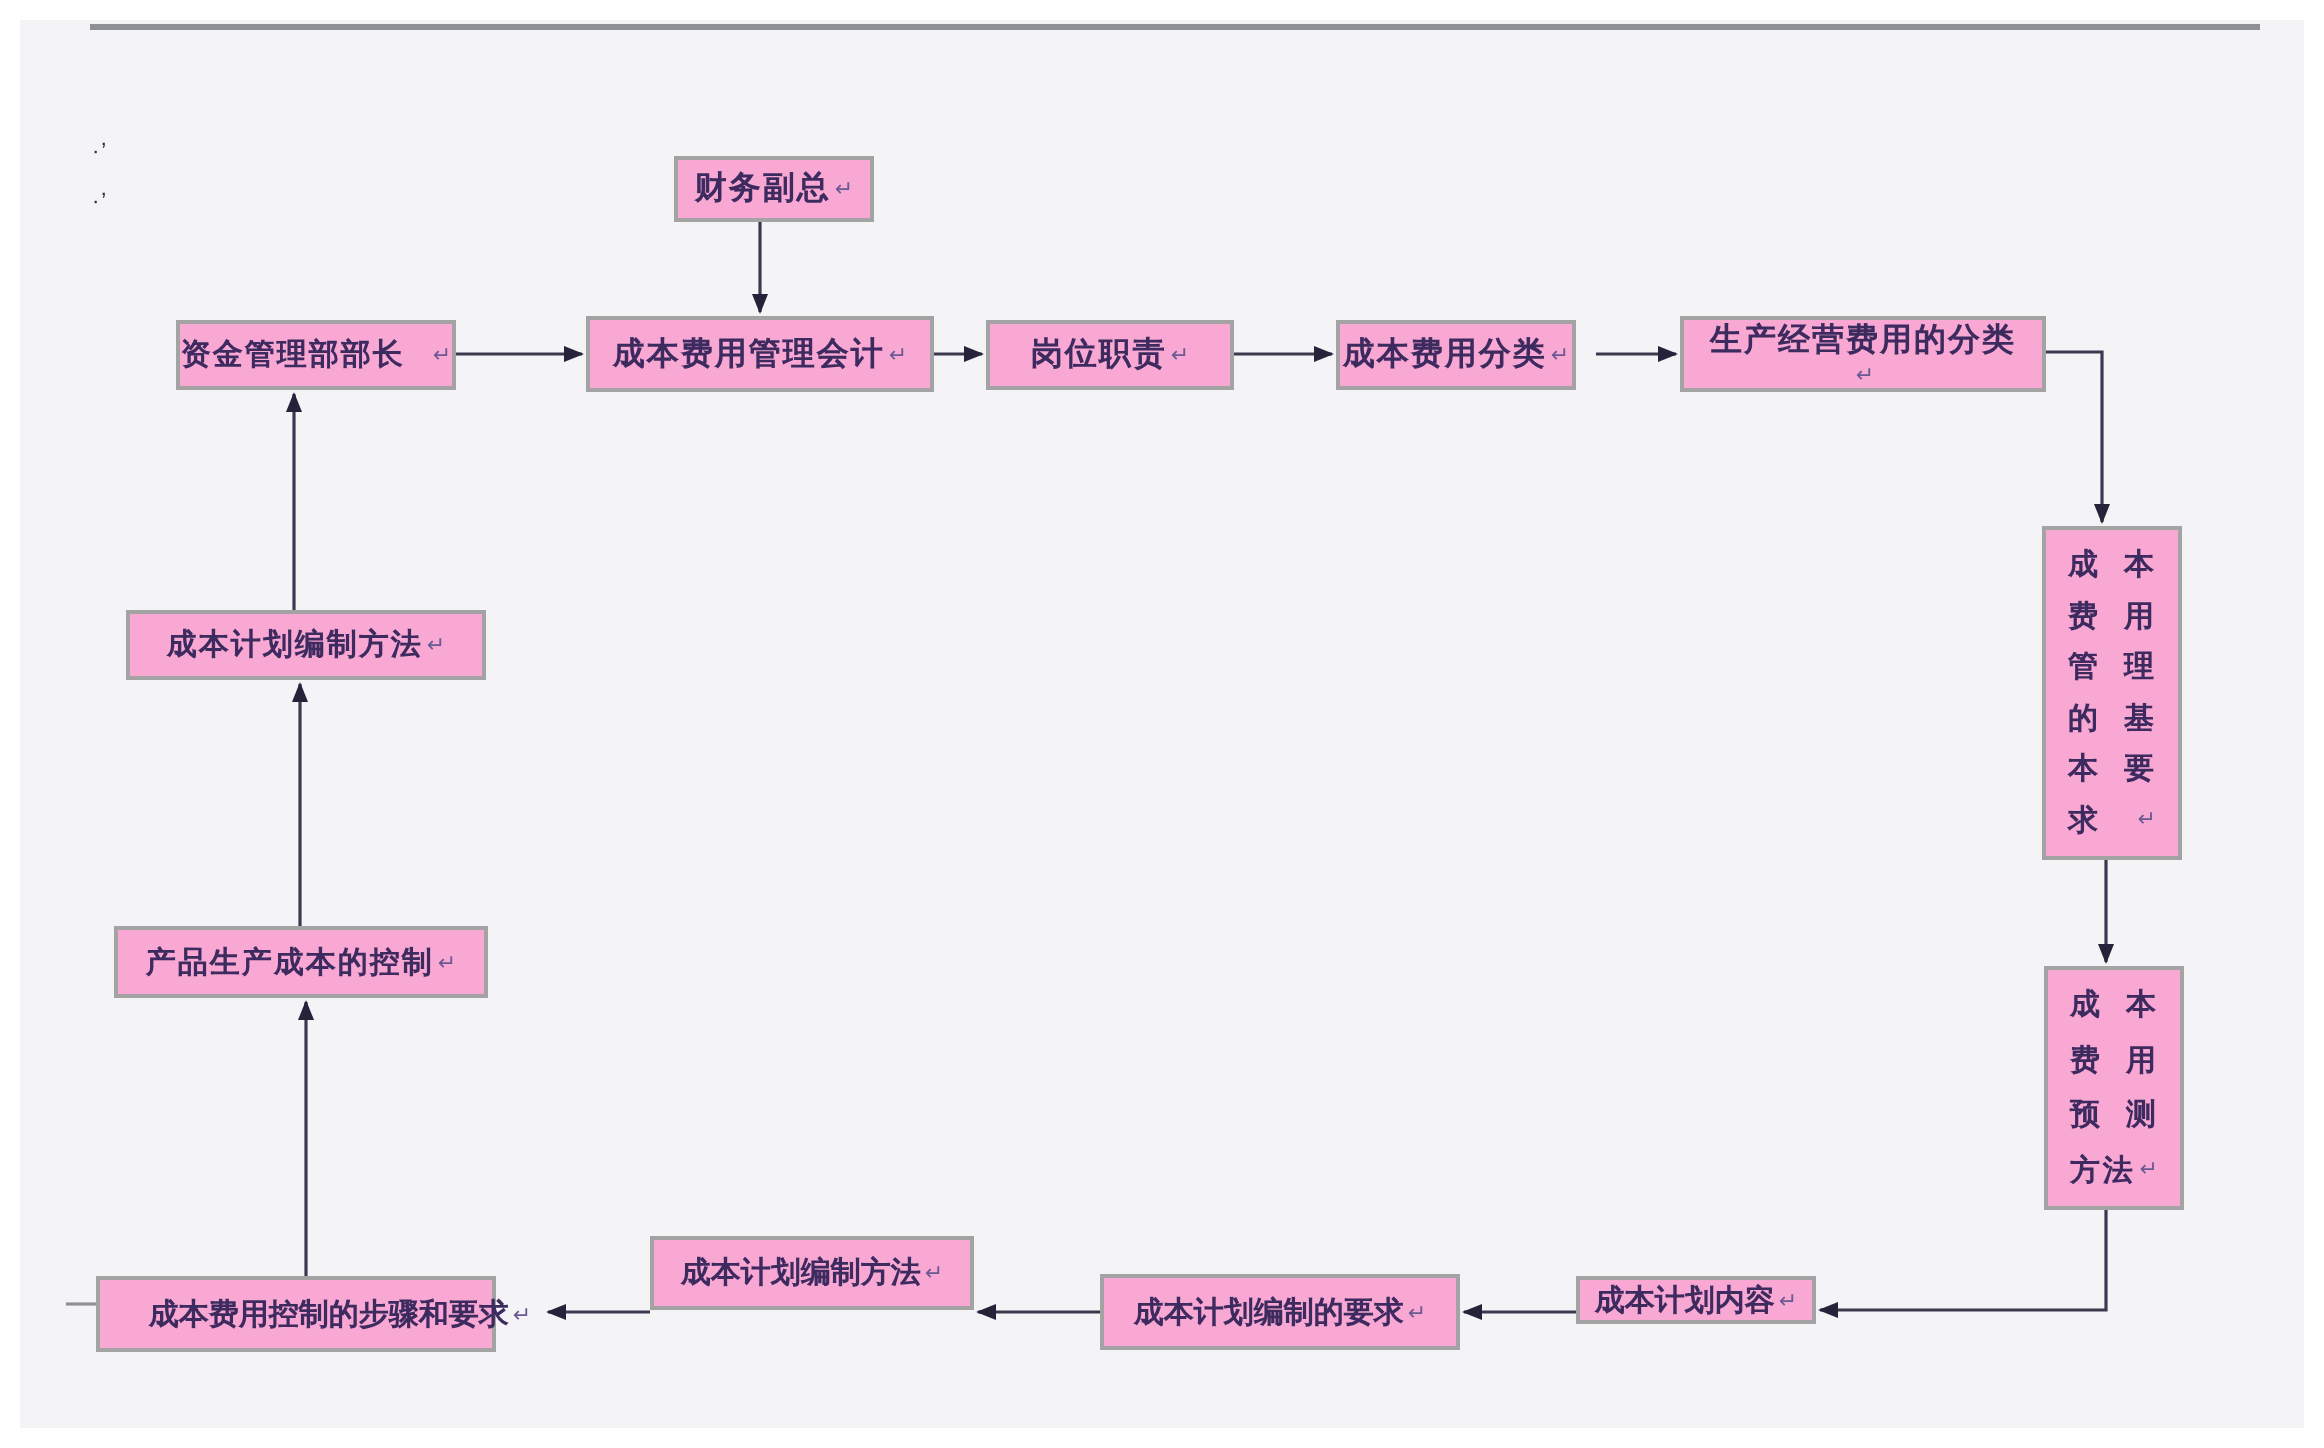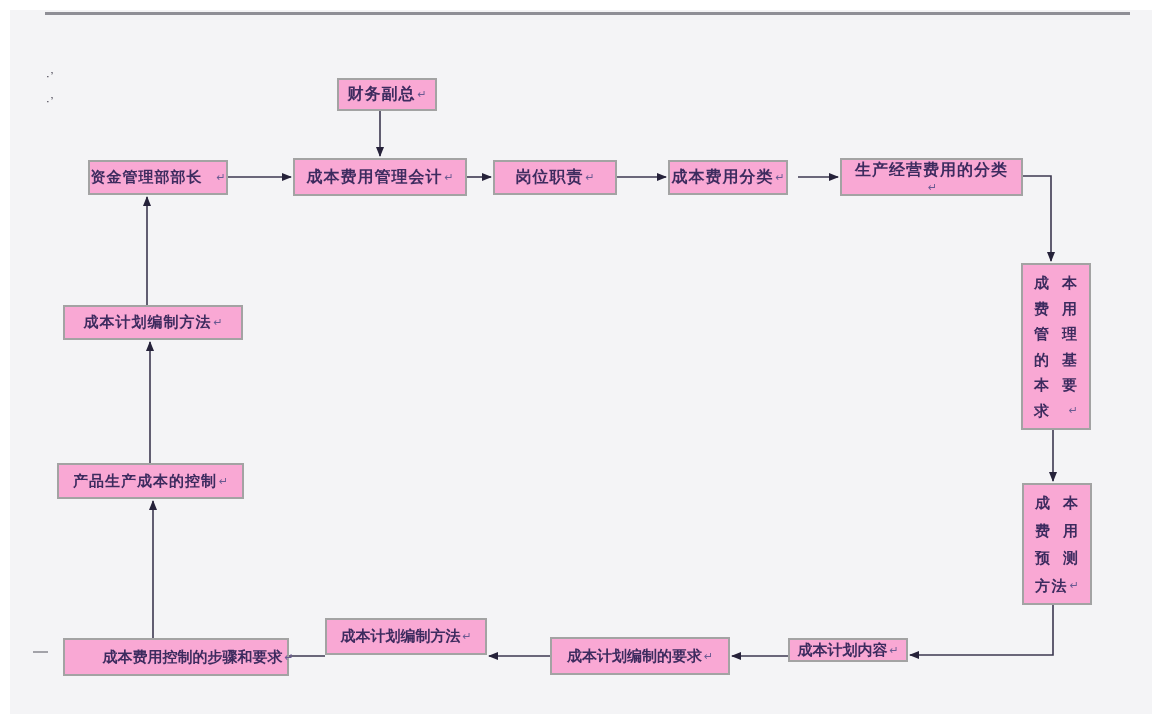--- a/index.html
+++ b/index.html
@@ -160,21 +160,21 @@
 
   <div class="node" style="left:53px; top:295px; width:180px; height:35px; font-size:15px;">
     <span>成本计划编制方法</span>
       <span class="pmark">↵</span>
   </div>
   <div class="node" style="left:47px; top:453px; width:187px; height:36px; font-size:15px;text-align:right;">
     <span>产品生产成本的控制</span>
       <span class="pmark">↵</span>
   </div>
 
-  <div class="node" style="left:53px; top:628px; width:226px; height:38px; font-size:15px; letter-spacing:0;padding-left:44px;">
+  <div class="node" style="left:38px; top:628px; width:200px; height:38px; font-size:15px; letter-spacing:0;padding-left:44px;">
     <span>成本费用控制的步骤和要求</span>
       <span class="pmark">↵</span>
   </div>
   <div class="node" style="left:315px; top:608px; width:162px; height:37px; font-size:15px; letter-spacing:0;">
     <span>成本计划编制方法</span>
       <span class="pmark">↵</span>
   </div>
   <div class="node" style="left:540px; top:627px; width:180px; height:38px; font-size:15px; letter-spacing:0;">
     <span>成本计划编制的要求</span>
       <span class="pmark">↵</span>

